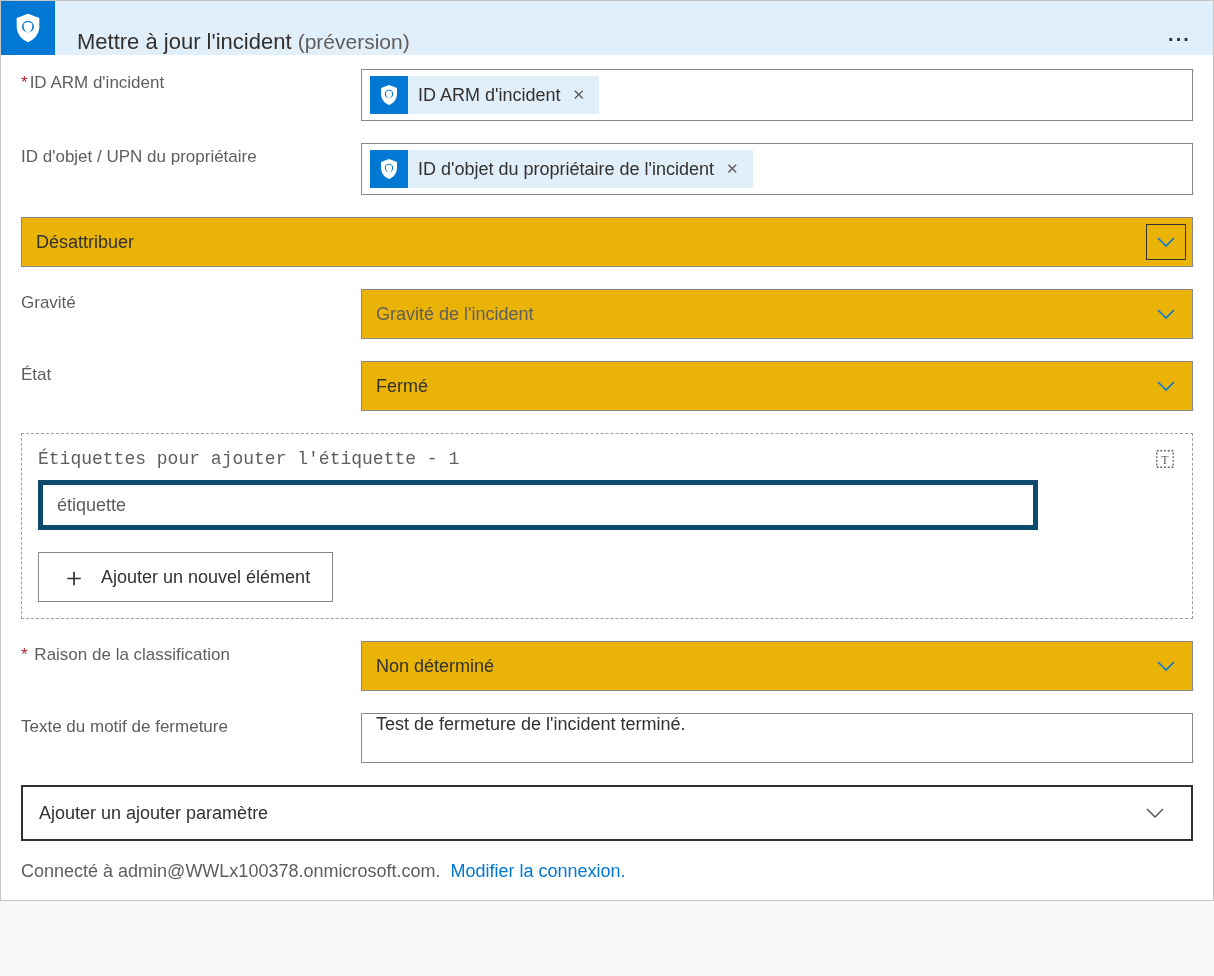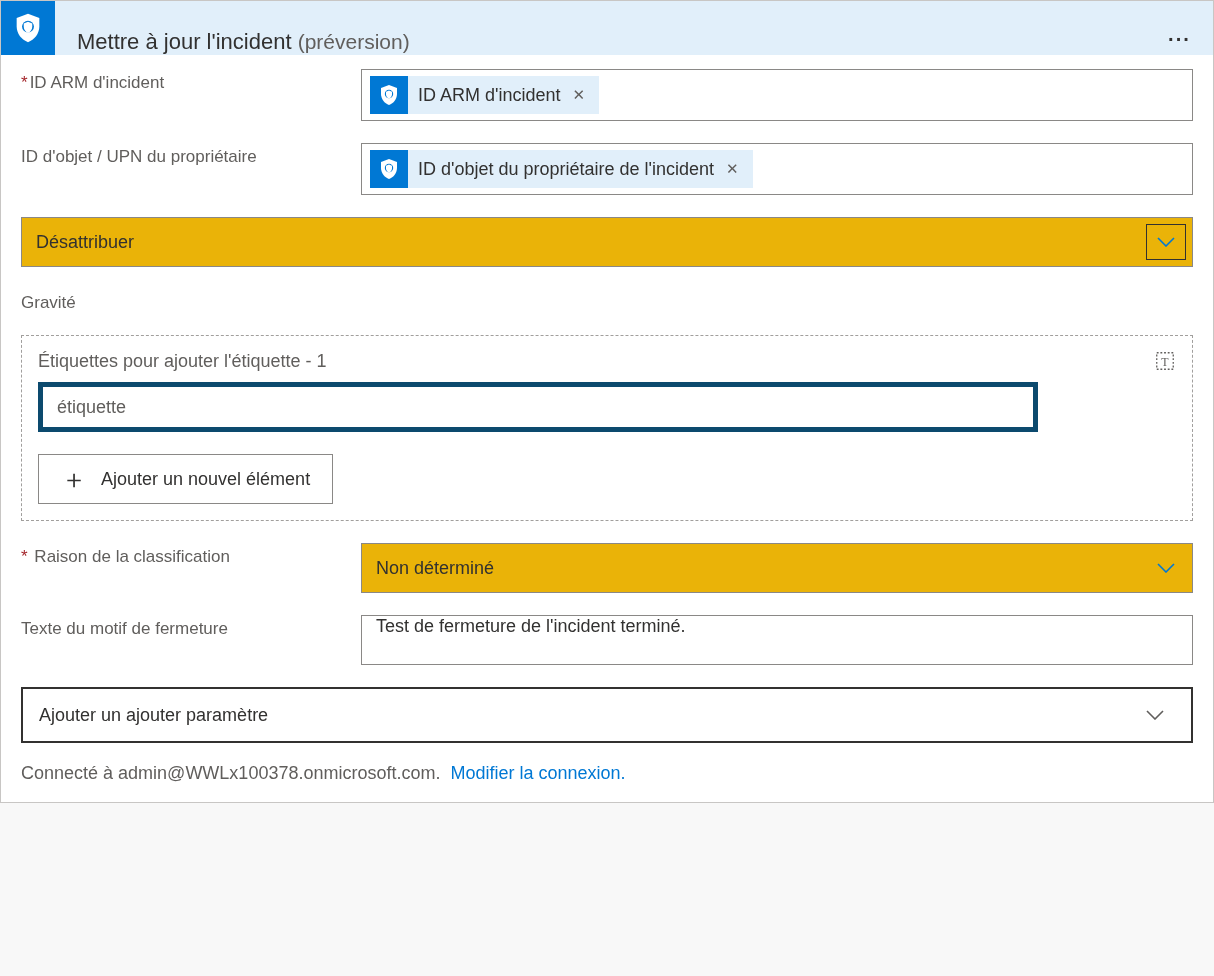--- a/index.html
+++ b/index.html
@@ -156,20 +156,21 @@
   }
   .tags-title-row{
     display:flex;
     align-items:center;
     margin-bottom:10px;
   }
   .tags-title {
     font-size: 18px;
     color: #605e5c;
     flex:1;
+    font-family:Liberation Mono, monospace;
   }
   .tags-mode-icon{
     width:22px; height:22px;
     color:#605e5c;
     cursor:pointer;
   }
   .tag-input {
     width: 1000px;
     max-width: calc(100% - 130px);
     height: 50px;
@@ -299,22 +300,41 @@
         <span class="chevron-wrap boxed">
           <svg class="chevron blue" viewBox="0 0 18 10">
               <path d="M1 1 L9 9 L17 1" fill="none" stroke-width="1.6"></path>
             </svg>
         </span>
       </div>
     </div>
 
     <div class="row">
       <div class="row-label">Gravité</div>
-    </div>
-
+      <div class="select-box">
+        <span class="select-text placeholder">Gravité de l'incident</span>
+        <span class="chevron-wrap">
+          <svg class="chevron blue" viewBox="0 0 18 10">
+              <path d="M1 1 L9 9 L17 1" fill="none" stroke-width="1.6"></path>
+            </svg>
+        </span>
+      </div>
+    </div>
+
+    <div class="row">
+      <div class="row-label">État</div>
+      <div class="select-box">
+        <span class="select-text">Fermé</span>
+        <span class="chevron-wrap">
+          <svg class="chevron blue" viewBox="0 0 18 10">
+              <path d="M1 1 L9 9 L17 1" fill="none" stroke-width="1.6"></path>
+            </svg>
+        </span>
+      </div>
+    </div>
 
     <div class="tags-section">
       <div class="tags-title-row">
         <div class="tags-title">Étiquettes pour ajouter l'étiquette - 1</div>
         <span class="tags-mode-icon">
           <svg viewBox="0 0 24 24" width="22" height="22" fill="none" stroke="#605e5c" stroke-width="1.4" stroke-dasharray="2 2">
             <rect x="3" y="3" width="18" height="18"></rect>
             <text x="12" y="17" text-anchor="middle" font-size="13" fill="#605e5c" stroke="none" font-family="Segoe UI">T</text>
           </svg>
         </span>

